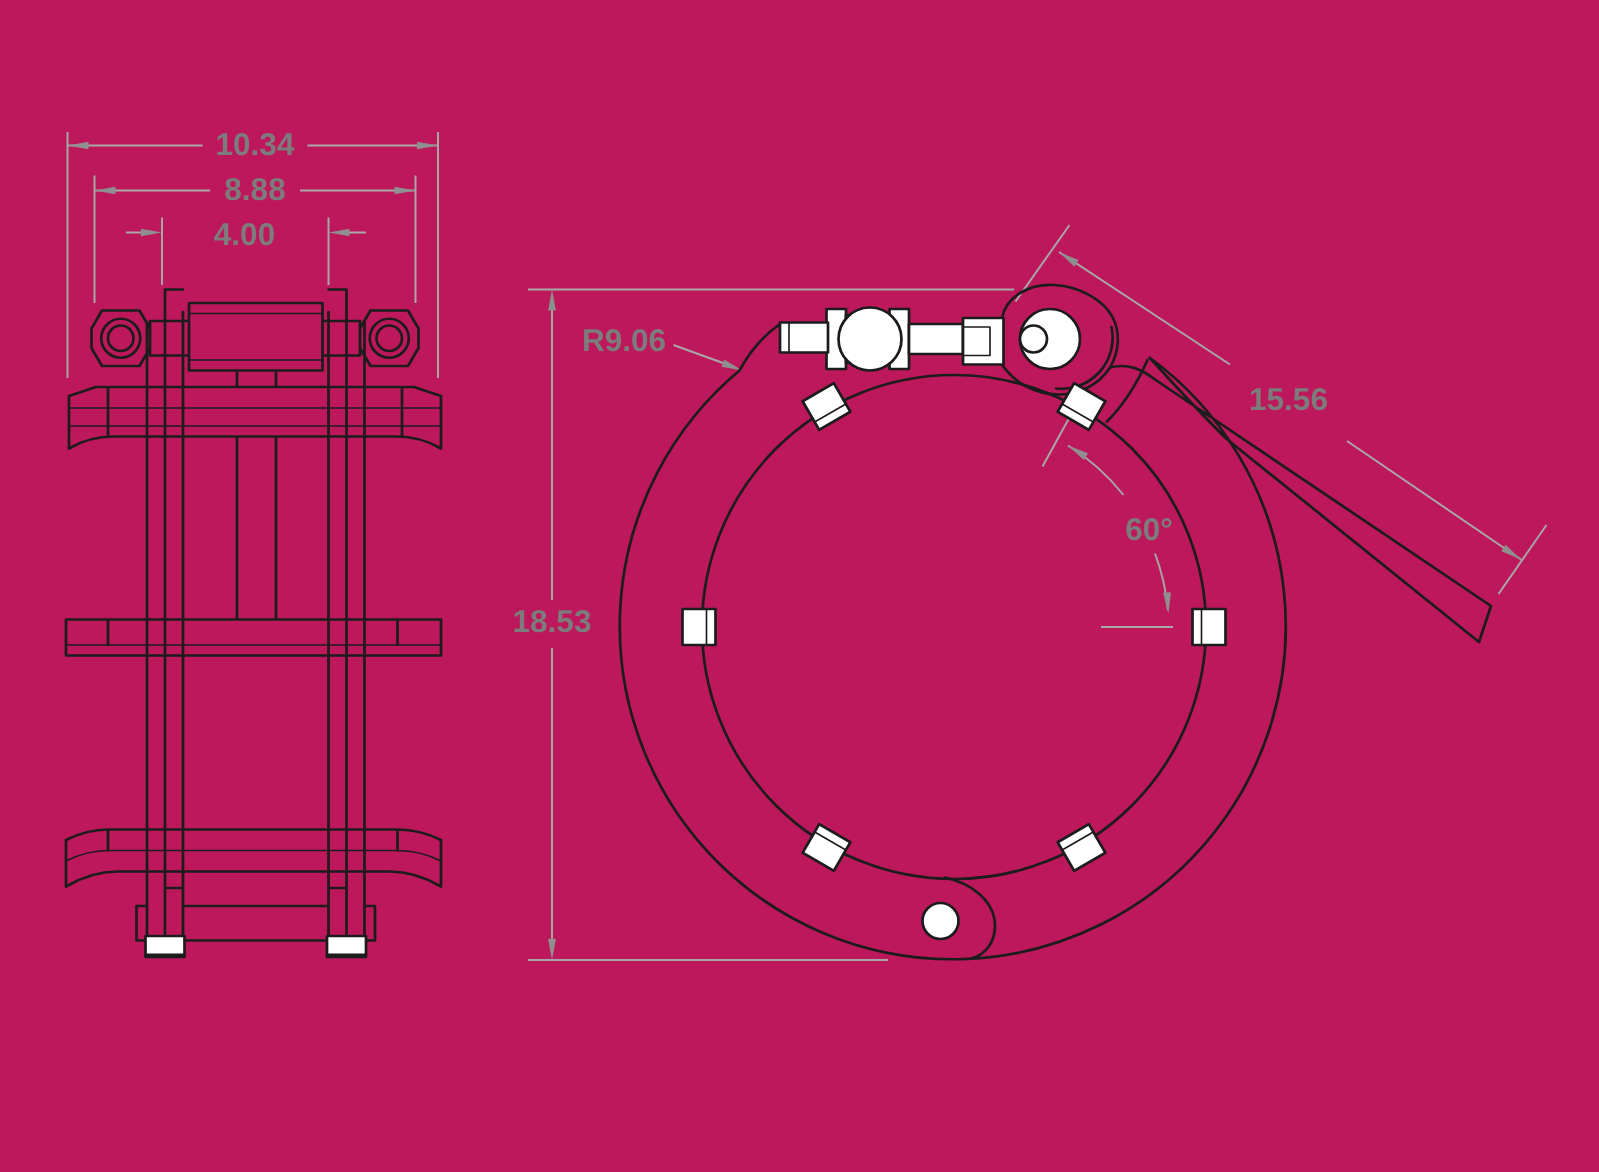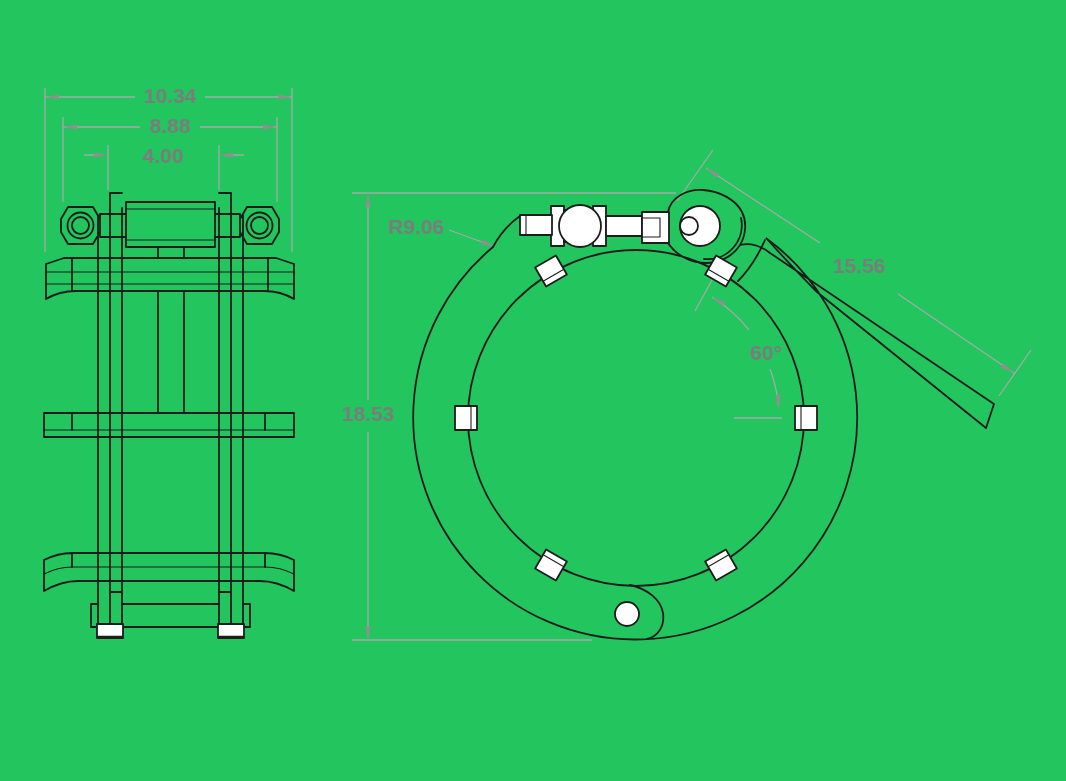--- a/index.html
+++ b/index.html
@@ -1,16 +1,16 @@
 <!DOCTYPE html>
 <html><head>
 <meta charset="utf-8">
 <style>
   html,body{margin:0;padding:0;background:#ffffff;}
-  .canvas{position:relative;width:1066px;height:781px;background:#22c55e;overflow:hidden;}
+  .canvas{position:relative;width:1066px;height:781px;background:#be185d;overflow:hidden;}
   svg{display:block;}
   .k  {stroke:#1c1c1c;stroke-width:1.8;fill:none;stroke-linejoin:round;stroke-linecap:round;}
   .kt {stroke:#1c1c1c;stroke-width:1.1;fill:none;stroke-linecap:round;}
   .kf {stroke:#1c1c1c;stroke-width:1.8;fill:#ffffff;stroke-linejoin:round;}
   .kh {stroke:#1c1c1c;stroke-width:2.6;fill:none;stroke-linecap:butt;}
   .d  {stroke:#a8a8a8;stroke-width:1.3;fill:none;stroke-linecap:butt;}
   .da {fill:#8f8f8f;stroke:none;}
   text.dim{font:700 21px "Liberation Sans",sans-serif;fill:#7c7c7c;text-anchor:middle;}
 </style>
 </head>

